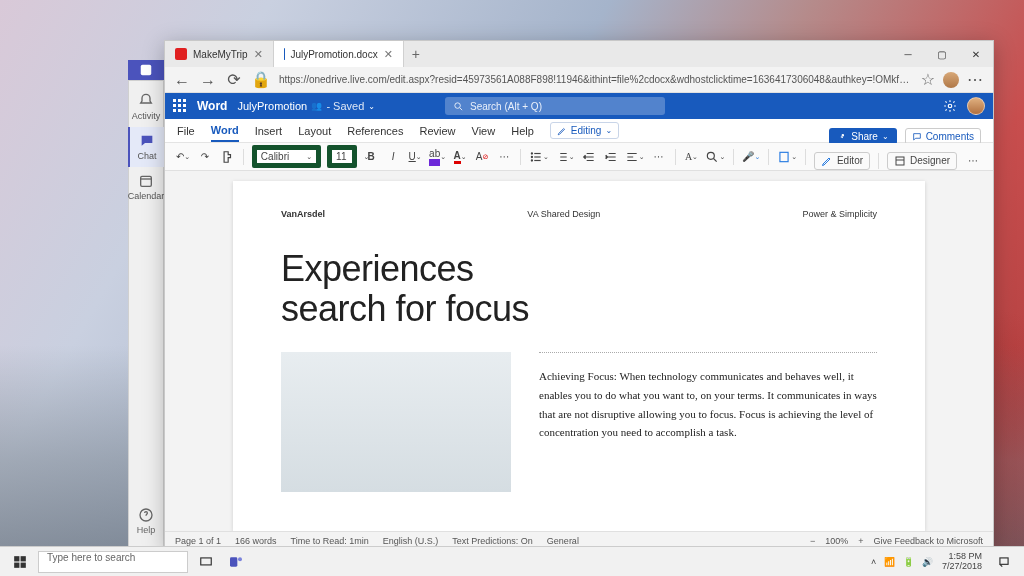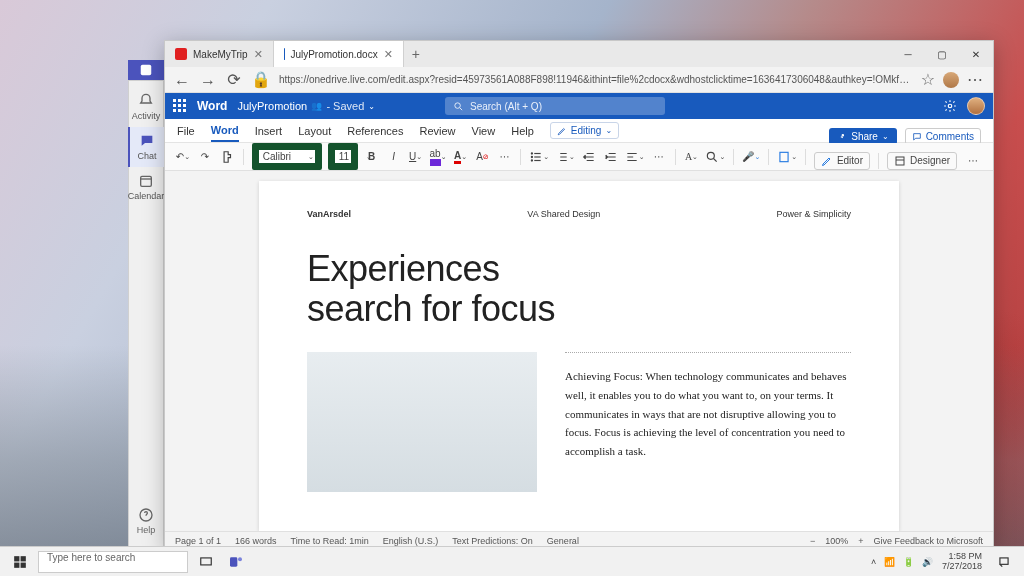--- a/index.html
+++ b/index.html
@@ -89,30 +89,30 @@
 .editing-btn{border:1px solid #c9d5e8;color:#185abd;border-radius:3px;padding:2px 6px;font-size:10px;display:flex;gap:4px;align-items:center;}
 .ribbon-tabs .right{margin-left:auto;display:flex;gap:8px;margin-top:12px;}
 .share-btn{background:#185abd;color:#fff;border-radius:3px;padding:2px 8px;font-size:10px;display:flex;gap:4px;align-items:center;}
 .comments-btn{border:1px solid #ccc;border-radius:3px;padding:2px 6px;font-size:10px;color:#185abd;display:flex;gap:4px;align-items:center;}
 
 .toolbar {
   height: 28px; background: #fafafa; border-bottom: 1px solid #e0e0e0;
   display: flex; align-items: center; padding: 0 10px; gap: 6px; font-size: 10px; color:#444;
 }
 .toolbar .sep{width:1px;height:16px;background:#ddd;margin:0 2px;}
-.toolbar .sel{border:7px solid #14532d;background:#fff;padding:1px 4px;border-radius:2px;display:flex;align-items:center;gap:17px;}
+.toolbar .sel{border:5px solid #14532d;background:#fff;padding:1px 4px;border-radius:2px;display:flex;align-items:center;gap:17px;}
 .tb-ico{width:20px;height:20px;display:flex;align-items:center;justify-content:center;border-radius:2px;}
 .tb-ico svg{width:14px;height:14px;}
 .ed-btn{border:1px solid #ccc;padding:2px 6px;border-radius:3px;display:flex;gap:4px;align-items:center;}
 .tb-right{margin-left:auto;display:flex;gap:6px;align-items:center;margin-top:8px;}
 
 
 .canvas { flex: 1; background: #f3f3f3; overflow: hidden; display:flex; justify-content:center; padding-top:10px;}
 .page {
-  width: 640px; background: #fff; box-shadow: 0 1px 4px rgba(0,0,0,.15);
+  width: 692px; background: #fff; box-shadow: 0 1px 4px rgba(0,0,0,.15);
   padding: 28px 48px; font-family: Georgia, 'Times New Roman', serif; color:#222;
 }
 .doc-hdr{display:flex;justify-content:space-between;font-size:9px;font-family:"Segoe UI",Arial;color:#333;margin-bottom:30px;}
 .brand{font-weight:700;}
 .doc-title{font-size:36px;line-height:1.1;font-weight:400;letter-spacing:-0.5px;margin-bottom:24px;margin-top:16px;}
 .doc-cols{display:flex;gap:28px;}
 .doc-img{width:230px;height:140px;background:linear-gradient(#e8edf0,#d5dde2);}
 .doc-text{flex:1;border-top:1px dotted #aaa;padding-top:14px;font-size:11px;line-height:1.7;font-family:Georgia,serif;}
 
 .statusbar{

